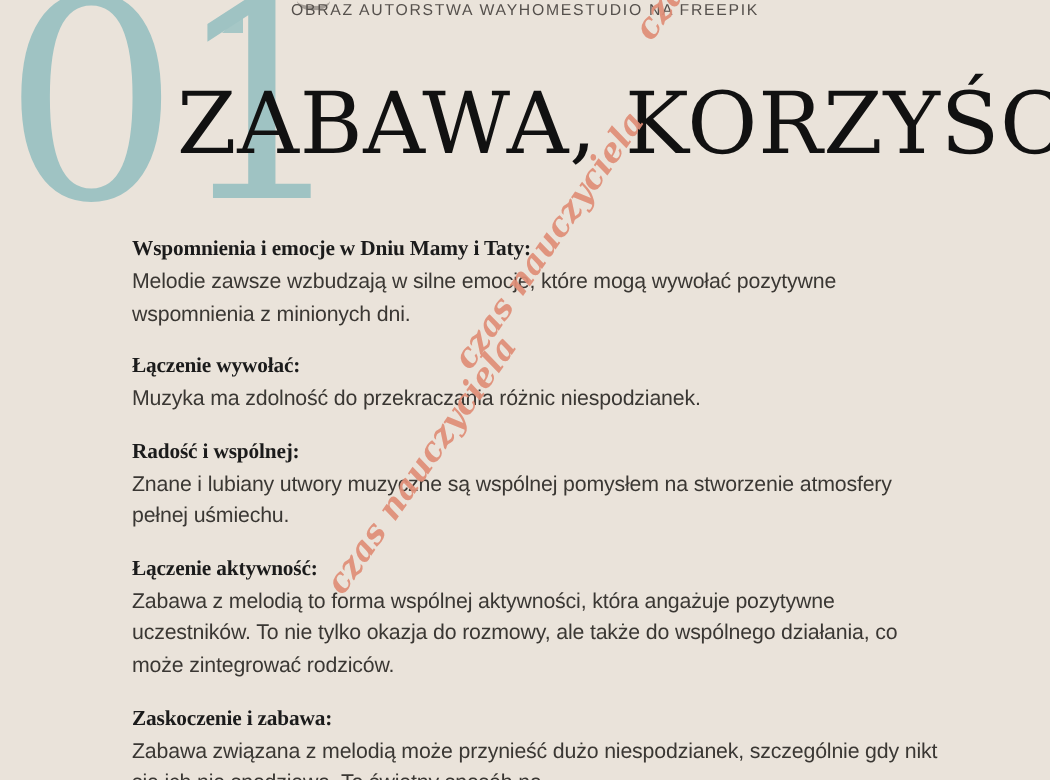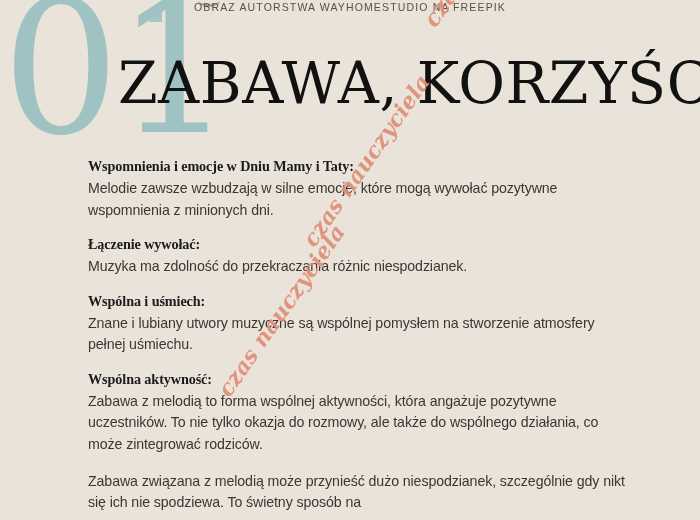--- a/index.html
+++ b/index.html
@@ -157,30 +157,31 @@
       <p class="sec-heading">Wspomnienia i emocje w Dniu Mamy i Taty:</p>
       <p class="sec-body">Melodie zawsze wzbudzają w silne emocje, które mogą wywołać pozytywne wspomnienia z minionych dni.</p>
     </div>
 
     <div class="section">
       <p class="sec-heading">Łączenie wywołać:</p>
       <p class="sec-body">Muzyka ma zdolność do przekraczania różnic niespodzianek.</p>
     </div>
 
     <div class="section">
-      <p class="sec-heading">Wspólna i uśmiech:</p>
+      <p class="sec-heading">Radość i wspólnej:</p>
       <p class="sec-body">Znane i lubiany utwory muzyczne są wspólnej pomysłem na stworzenie atmosfery pełnej uśmiechu.</p>
     </div>
 
     <div class="section">
-      <p class="sec-heading">Wspólna aktywność:</p>
+      <p class="sec-heading">Łączenie aktywność:</p>
       <p class="sec-body">Zabawa z melodią to forma wspólnej aktywności, która angażuje pozytywne uczestników. To nie tylko okazja do rozmowy, ale także do wspólnego działania, co może zintegrować rodziców.</p>
     </div>
 
     <div class="section">
+      <p class="sec-heading">Zaskoczenie i zabawa:</p>
       <p class="sec-body">Zabawa związana z melodią może przynieść dużo niespodzianek, szczególnie gdy nikt się ich nie spodziewa. To świetny sposób na</p>
     </div>
 
   </div>
 
   <div class="wm-layer">
     <div class="wm wm-1">czas nauczyciela</div>
     <div class="wm wm-2">czas nauczyciela</div>
     <div class="wm wm-3">czas nauczyciela</div>
     <div class="wm wm-4">czas nauczyciela</div>

